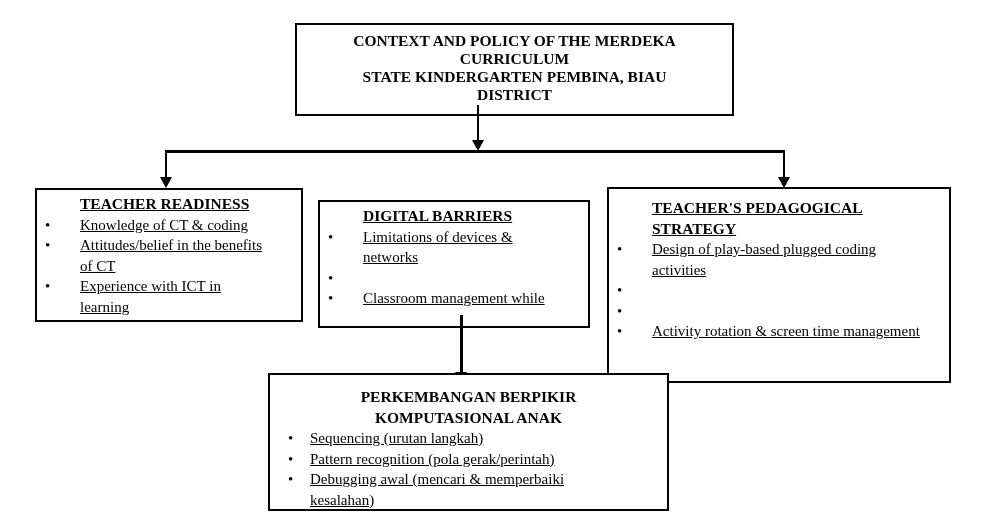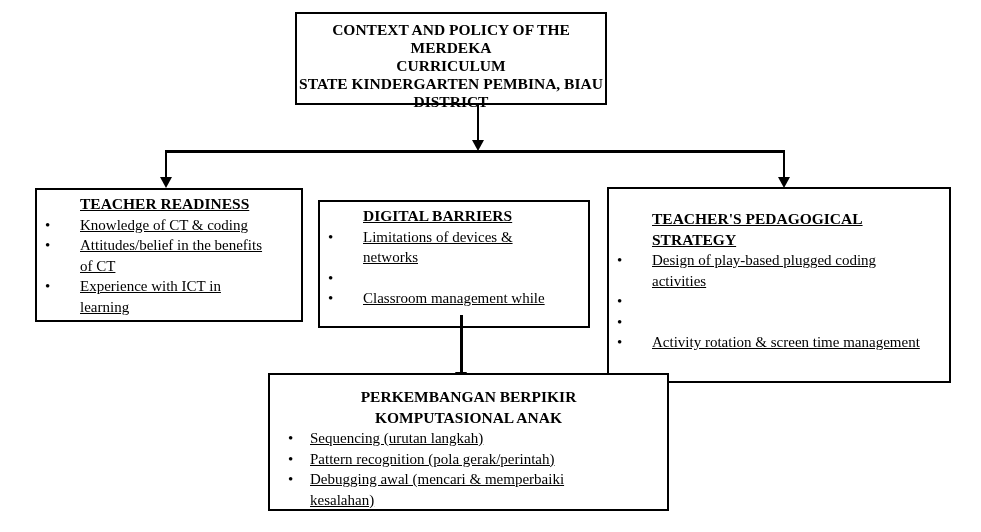--- a/index.html
+++ b/index.html
@@ -16,31 +16,31 @@
     font-family: "Liberation Serif", "DejaVu Serif", serif;
     overflow: hidden;
   }
   .dbox {
     position: absolute;
     box-sizing: border-box;
     border: 2px solid #000000;
     background: #ffffff;
   }
   .top-box {
-    left: 295px; top: 12px; width: 312px; height: 93px;
+    left: 295px; top: 23px; width: 439px; height: 93px;
     text-align: center;
     font-weight: bold;
     font-size: 15.5px;
     line-height: 18px;
     padding-top: 7px;
   }
   .pre { white-space: pre-line; }
   .left-box   { left: 35px;  top: 188px; width: 268px; height: 134px; padding-top: 4px; }
   .middle-box { left: 318px; top: 200px; width: 272px; height: 128px; padding-top: 4px; }
-  .right-box  { left: 607px; top: 187px; width: 344px; height: 196px; padding-top: 20px; }
+  .right-box  { left: 607px; top: 187px; width: 344px; height: 196px; padding-top: 9px; }
   .bottom-box { left: 268px; top: 373px; width: 401px; height: 138px; padding-top: 12px; }
   .box-heading {
     font-weight: bold;
     font-size: 15.5px;
     line-height: 20.5px;
   }
   .indent { margin-left: 43px; text-decoration: underline; }
   .center { text-align: center; }
   .blist {
     list-style: none;

